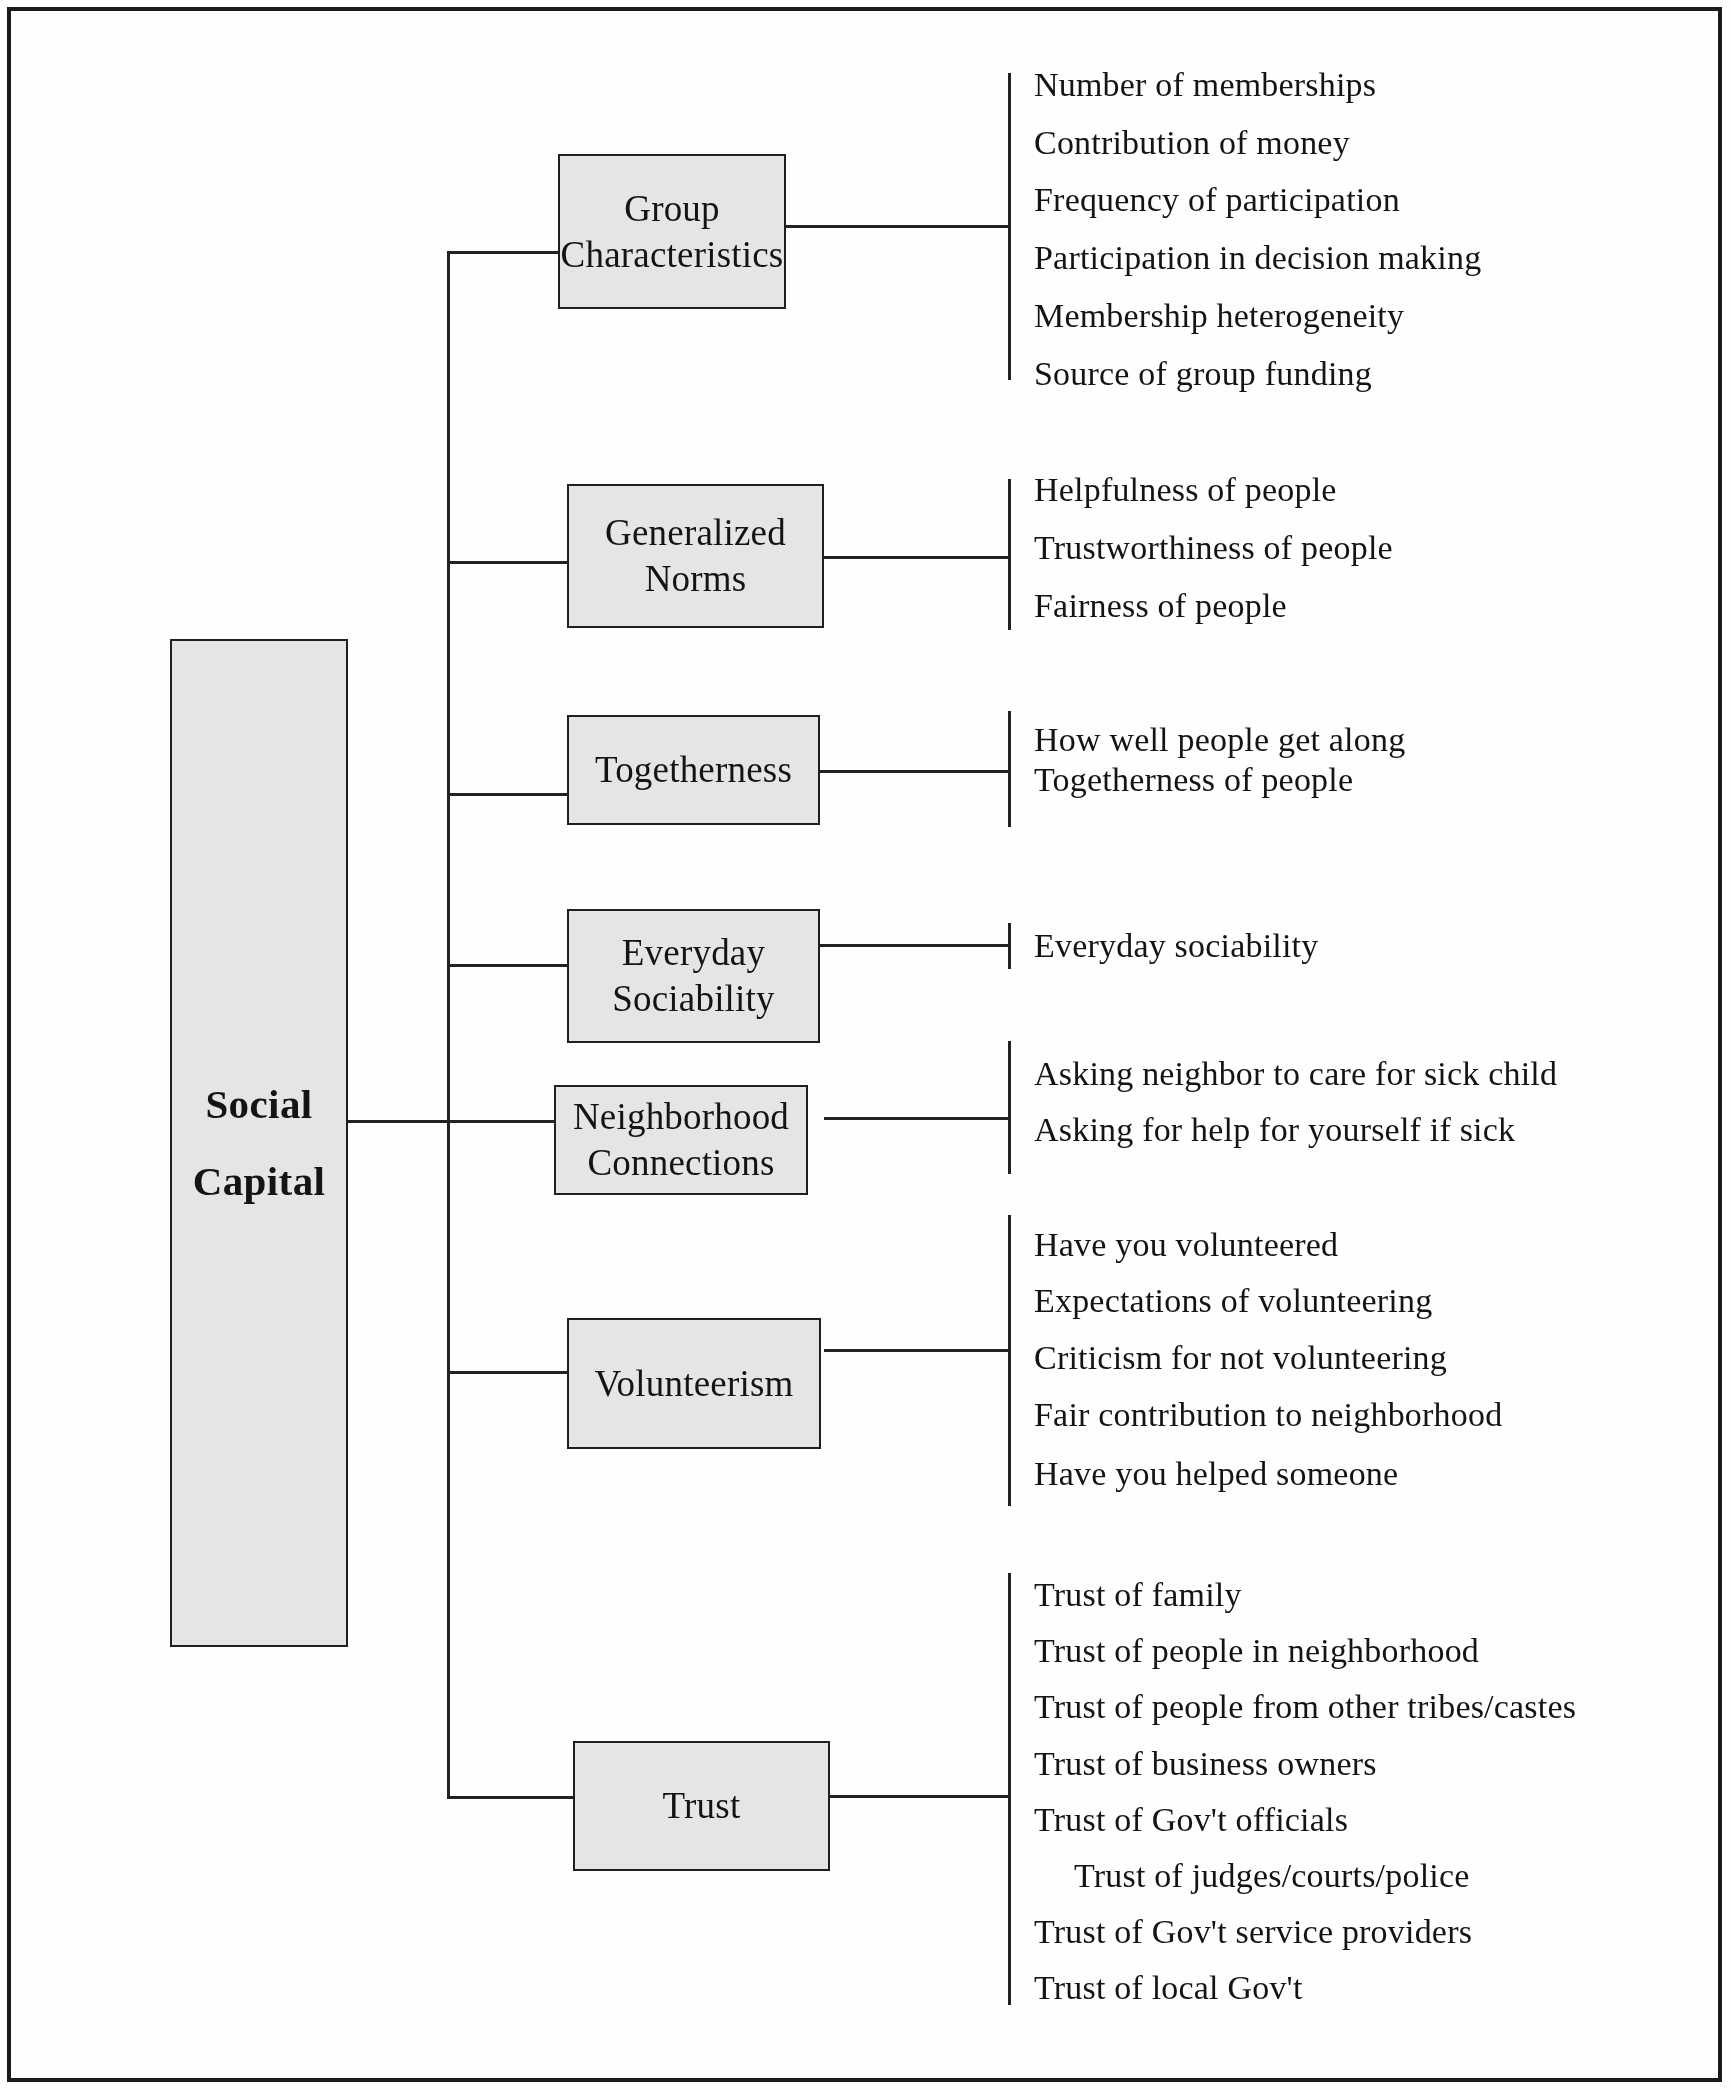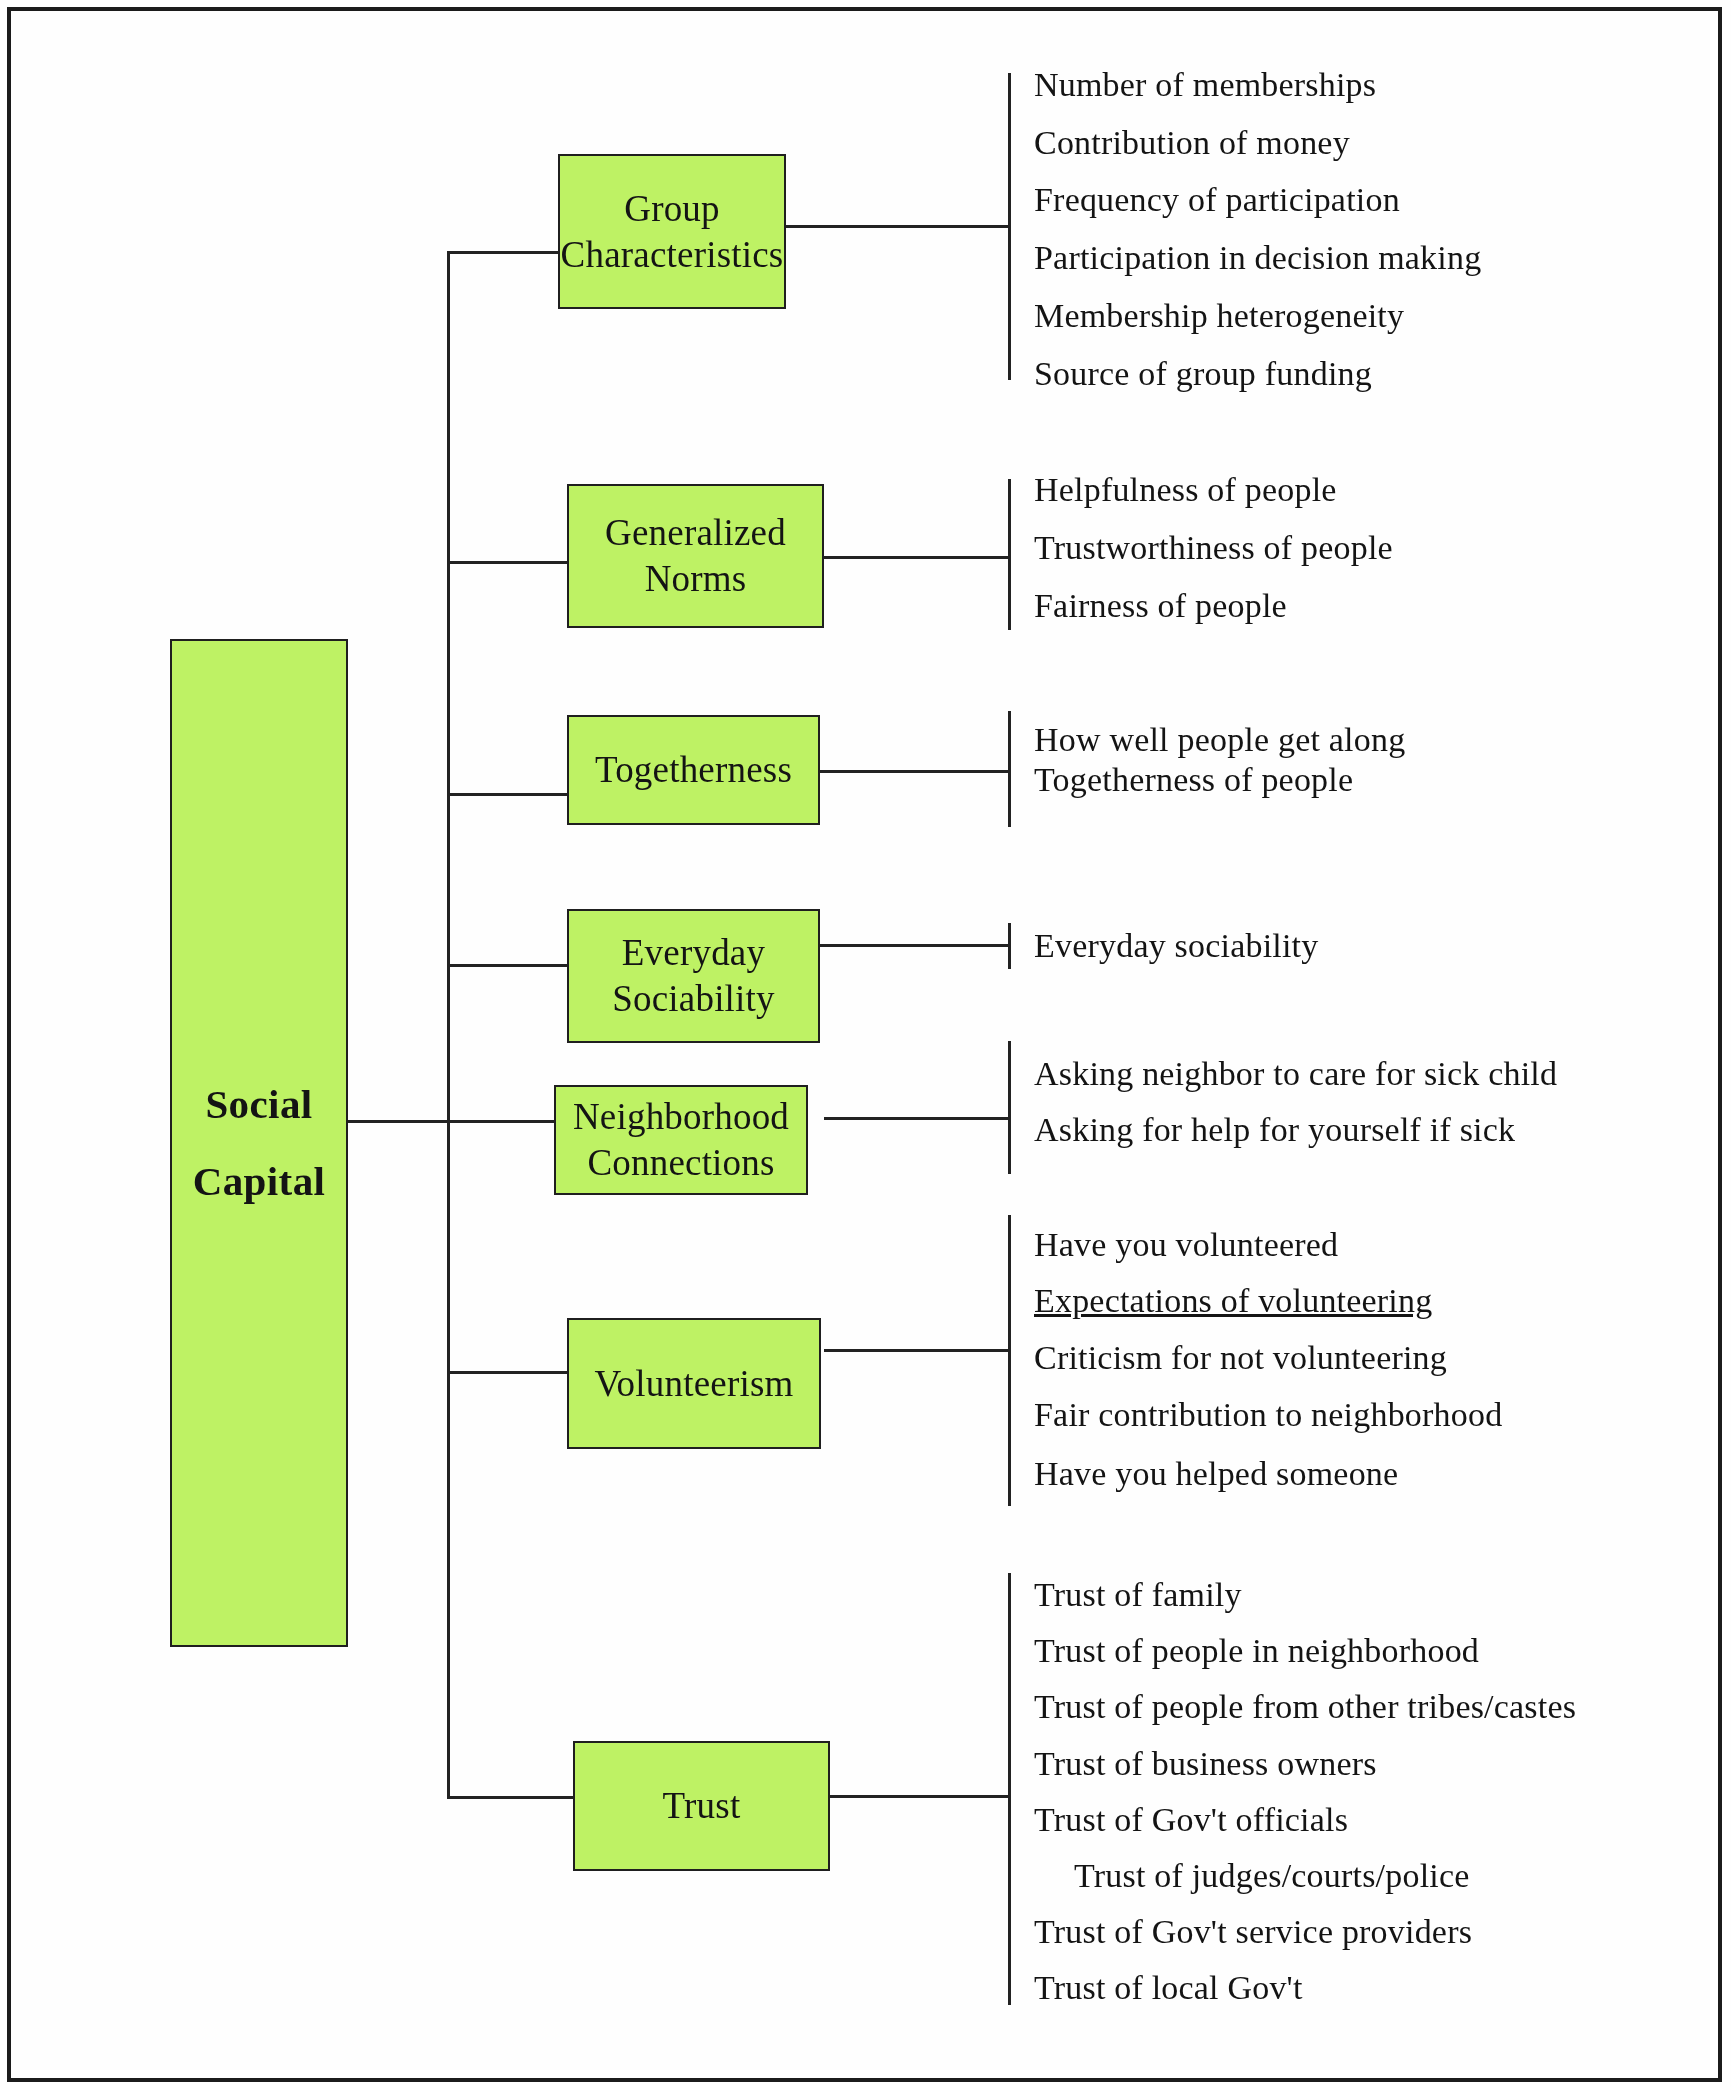--- a/index.html
+++ b/index.html
@@ -14,21 +14,21 @@
   #frame{
     position:absolute;left:7.1px;top:7.1px;right:9px;bottom:9px;
     border:4.5px solid #1b1b1b;
   }
   .line{position:absolute;background:#222222;}
   .hline{height:2.7px;}
   .vline{width:2.7px;}
   .node-box{
     position:absolute;
     border:2.7px solid #1f1f1f;
-    background:#bef264;
+    background:#e5e5e5;
     display:flex;align-items:center;justify-content:center;
     text-align:center;
     box-sizing:border-box;
   }
   .node-label{
     font-size:37px;line-height:46px;
     letter-spacing:0.2px;
   }
   #social-capital-box .node-label{
     font-size:41px;line-height:77px;font-weight:700;
@@ -101,21 +101,21 @@
       <div class="line vline" style="left: 1008px; top: 1041px; height: 133px;"></div>
       <div class="indicator" style="top: 1074px;">Asking neighbor to care for sick child</div>
       <div class="indicator" style="top: 1130px;">Asking for help for yourself if sick</div>
       <div class="line hline" style="left: 447px; top: 1371px; width: 126px;"></div>
       <div class="node-box" style="left: 567px; top: 1318px; width: 254px; height: 131px;">
         <div class="node-label">Volunteerism</div>
       </div>
       <div class="line hline" style="left: 824px; top: 1349px; width: 186px;"></div>
       <div class="line vline" style="left: 1008px; top: 1215px; height: 291px;"></div>
       <div class="indicator" style="top: 1245px;">Have you volunteered</div>
-      <div class="indicator" style="top: 1301px; text-decoration: underline;">Expectations of volunteering</div>
+      <div class="indicator" style="top: 1301px;">Expectations of volunteering</div>
       <div class="indicator" style="top: 1358px;">Criticism for not volunteering</div>
       <div class="indicator" style="top: 1415px;">Fair contribution to neighborhood</div>
       <div class="indicator" style="top: 1474px;">Have you helped someone</div>
       <div class="line hline" style="left: 447px; top: 1796px; width: 128px;"></div>
       <div class="node-box" style="left: 573px; top: 1741px; width: 257px; height: 130px;">
         <div class="node-label">Trust</div>
       </div>
       <div class="line hline" style="left: 830px; top: 1795px; width: 181px;"></div>
       <div class="line vline" style="left: 1008px; top: 1573px; height: 432px;"></div>
       <div class="indicator" style="top: 1595px;">Trust of family</div>

